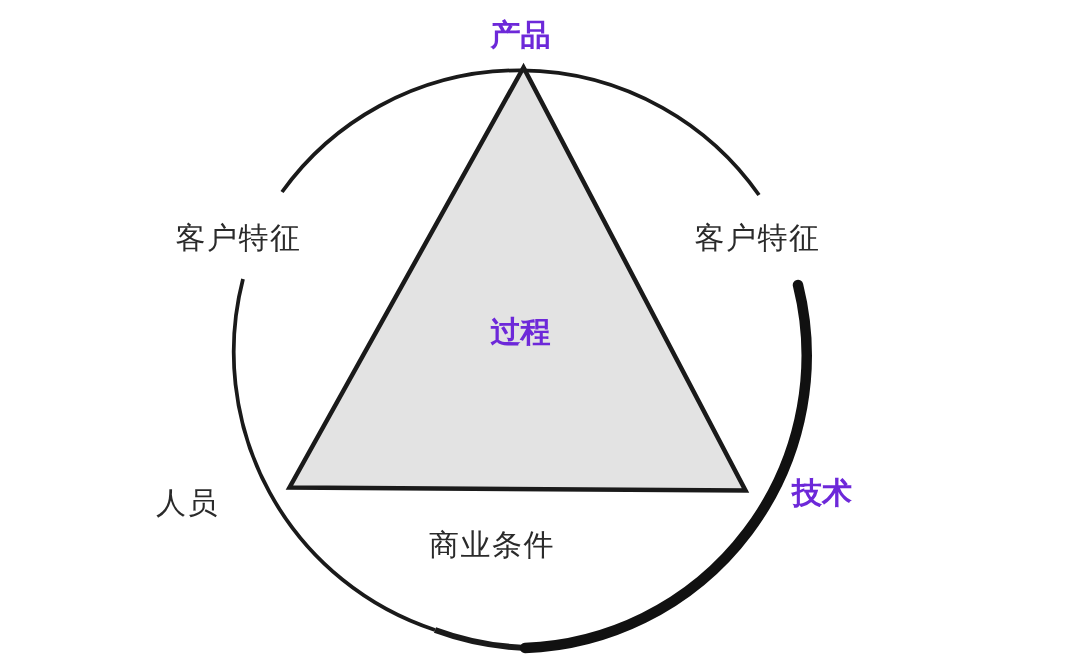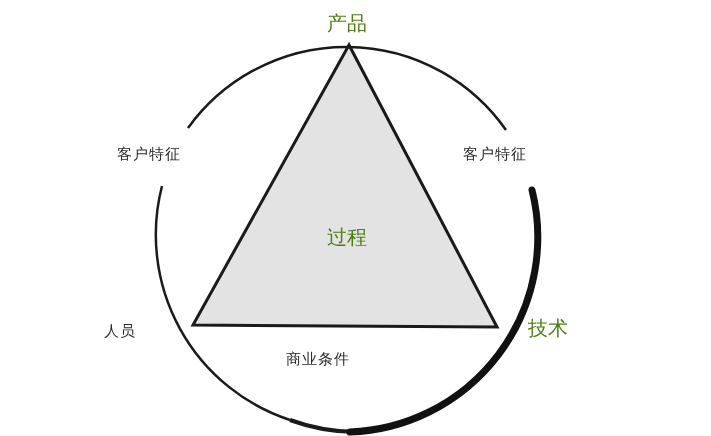--- a/index.html
+++ b/index.html
@@ -1,22 +1,22 @@
 <!DOCTYPE html>
 <html><head>
   <meta charset="utf-8">
   <style>
     html, body { margin: 0; padding: 0; background: #ffffff; }
     body { width: 711px; height: 436px; position: relative; overflow: hidden;
            font-family: "DejaVu Sans", sans-serif; }
     svg.diagram { position: absolute; left: 0; top: 0; }
     .label { position: absolute; font-family: "DejaVu Sans", sans-serif;
              color: #2a2a2a; white-space: nowrap; }
-    .lbl-normal { font-size: 15px; font-weight: normal; letter-spacing: 1px; text-align: center; }
-    .lbl-bold { font-size: 20px; font-weight: normal; color: #4d7c0f; }
+    .lbl-normal { font-size: 20px; font-weight: normal; letter-spacing: 1px; text-align: center; }
+    .lbl-bold { font-size: 20px; font-weight: bold; color: #6d28d9; }
   </style>
 </head>
 <body>
 
 <svg class="diagram" width="711" height="436" viewBox="0 0 711 436">
 
   <polygon points="349,45 193,325 497,327" fill="#e3e3e3" stroke="#1a1a1a" stroke-width="3" stroke-linejoin="miter"></polygon>
 
   <path d="M 188 128 A 195 195 0 0 1 506 130" fill="none" stroke="#1a1a1a" stroke-width="2.5"></path>
 
@@ -26,19 +26,19 @@
 
   <path d="M 350 432 A 195 195 0 0 0 532 190" fill="none" stroke="#111111" stroke-width="7" stroke-linecap="round"></path>
 </svg>
 
 <div class="label lbl-bold" style="left:327px; top:10px;">产品</div>
 
 <div class="label lbl-normal" style="left:117px; top:145px;">客户特征</div>
 
 <div class="label lbl-normal" style="left:463px; top:145px;">客户特征</div>
 
-<div class="label lbl-bold" style="left:327px; top:224px;">过程</div>
+<div class="label lbl-bold" style="left:327px; top:208px;">过程</div>
 
 <div class="label lbl-normal" style="left:104px; top:322px;">人员</div>
 
 <div class="label lbl-bold" style="left:528px; top:315px;">技术</div>
 
 <div class="label lbl-normal" style="left:286px; top:350px;">商业条件</div>
 
 </body></html>

